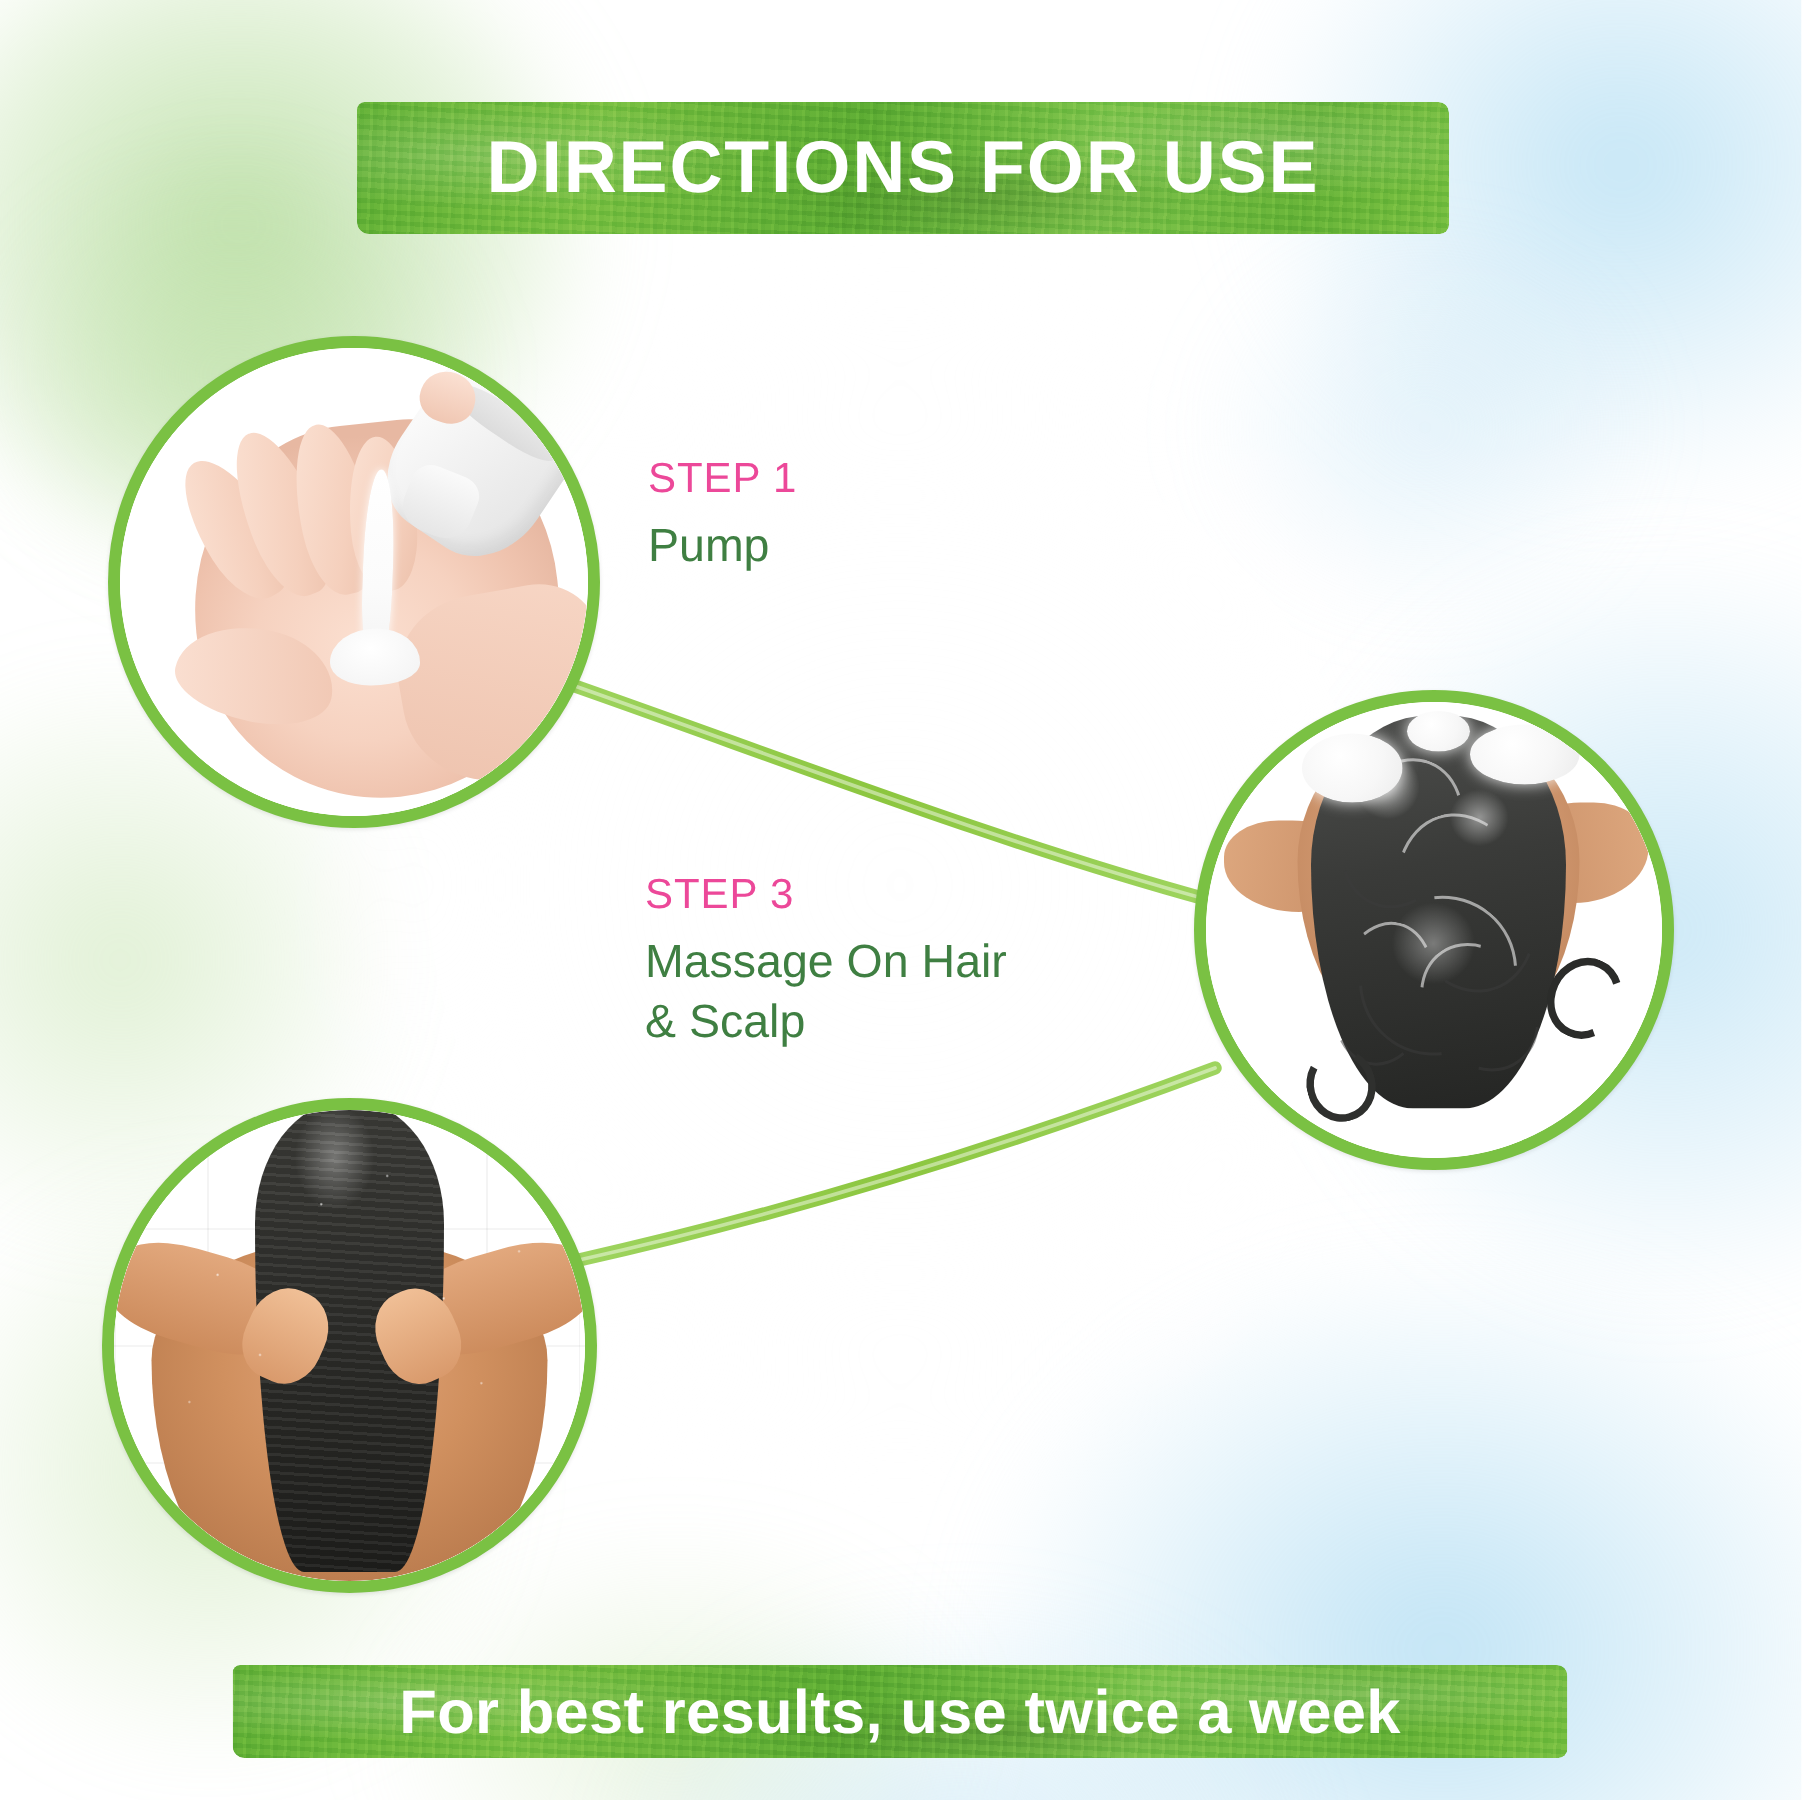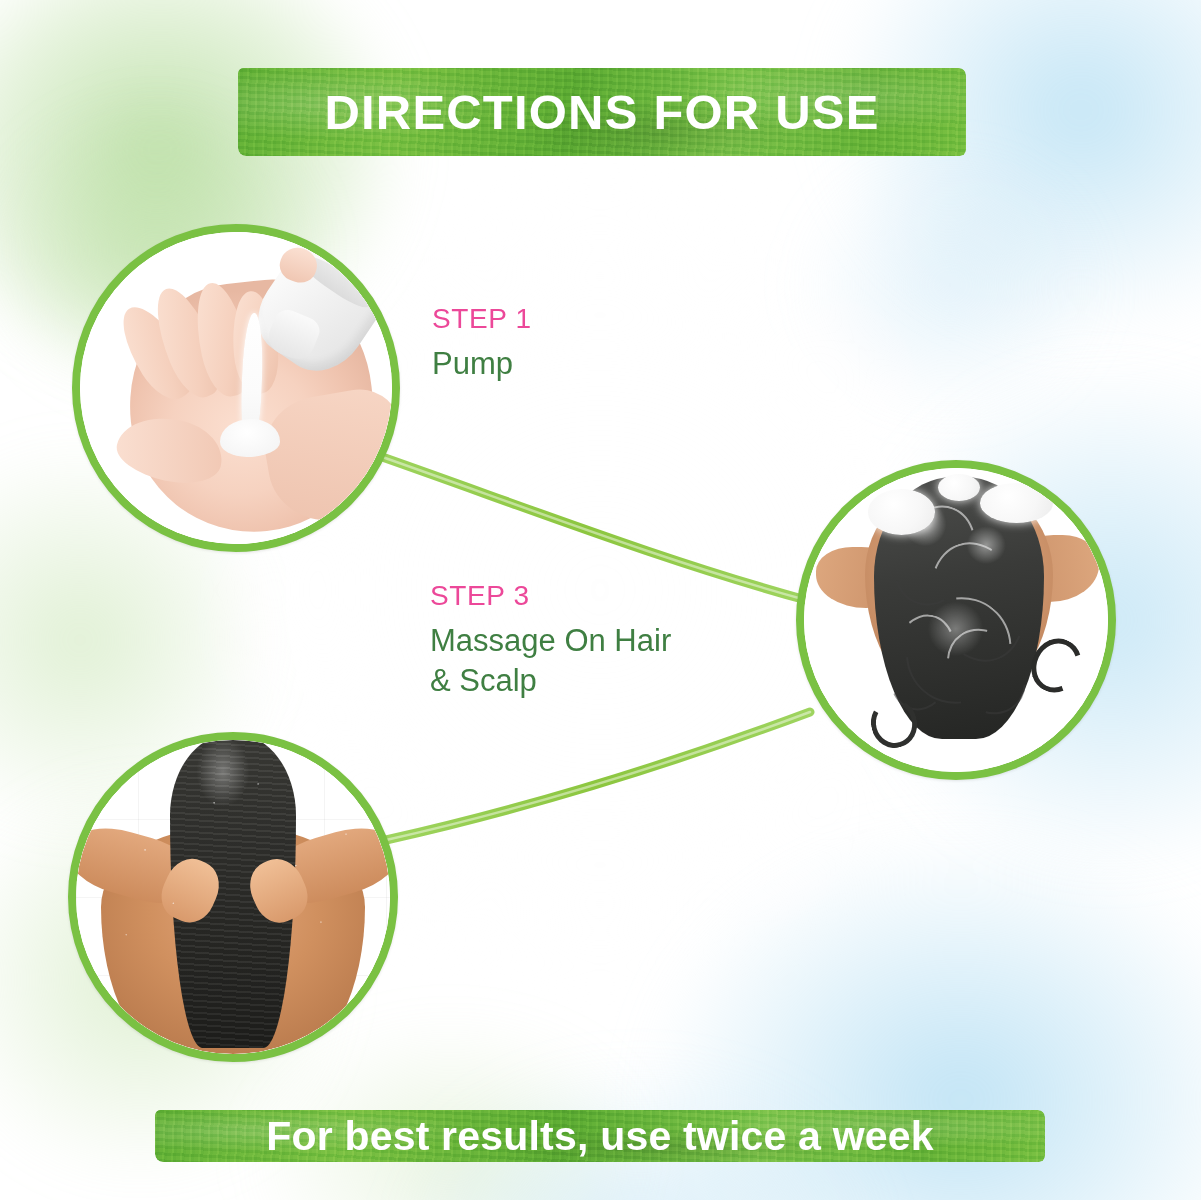--- a/index.html
+++ b/index.html
@@ -108,21 +108,21 @@
   .banner .btxt{ position:relative; z-index:2; }
 
   #header-banner{
     left:238px; top:68px; width:728px; height:88px;
   }
   #header-banner .btxt{
     font-size:49px; font-weight:700; letter-spacing:1.2px;
   }
 
   #footer-banner{
-    left:155px; top:1110px; width:890px; height:52px;
+    left:155px; top:1110px; width:890px; height:62px;
   }
   #footer-banner .btxt{
     font-size:41px; font-weight:600; letter-spacing:.2px;
   }
 
   
   #connectors{ position:absolute; left:0; top:0; width:1201px; height:1200px; pointer-events:none; }
 
   
   .step-circle{

